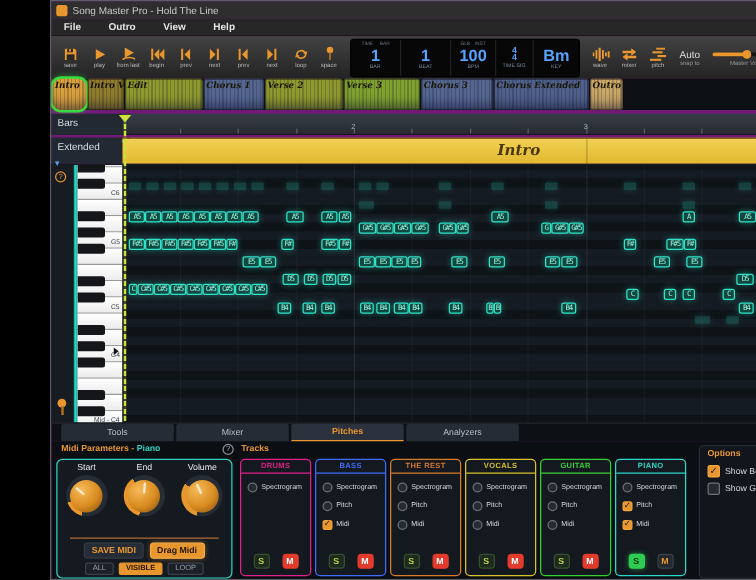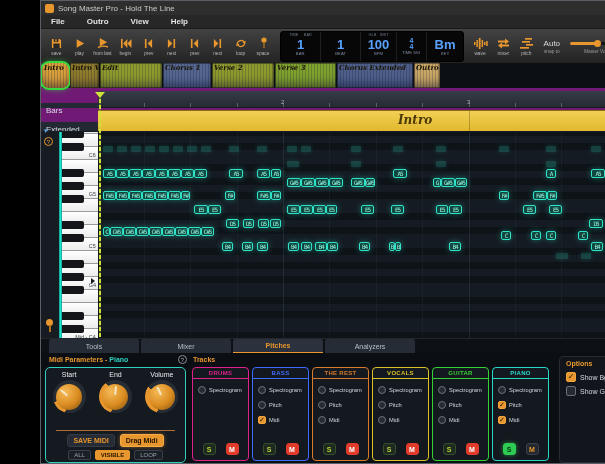--- a/index.html
+++ b/index.html
@@ -38,21 +38,21 @@
   
   .sections-strip{position:absolute;left:1px;top:62px;width:603px;height:25px;display:flex;gap:1px;background:#0c0f13;}
   .section{position:relative;border-radius:2px;overflow:hidden;flex:none;
       box-shadow:inset 0 0 0 1px rgba(0,0,0,.4), inset 0 -9px 8px -4px rgba(10,10,40,.45);}
   .section::after{content:"";position:absolute;inset:0;background:repeating-linear-gradient(90deg,rgba(12,12,45,.22) 0 1px,transparent 1px 3px);}
   .section .slabel{position:absolute;top:0;left:2px;font-family:"DejaVu Serif",serif;font-style:italic;font-weight:bold;font-size:7px;color:#1b1506;white-space:nowrap;z-index:2;}
   .section.selected{box-shadow:0 0 0 2px #36d93f,0 0 7px #36d93f,inset 0 -9px 8px -4px rgba(10,10,40,.45);border-radius:7px;}
   
   .row-bars{position:absolute;left:0;top:90px;width:605px;height:17px;}
   .row-sections{position:absolute;left:0;top:109px;width:605px;height:21px;}
-  .rowlabel{position:absolute;left:0;top:12px;bottom:0;width:63px;background:#232932;border-right:1px solid #0b0e12;color:#d9dee6;font-size:8px;padding:3px 0 0 5px;box-sizing:border-box;}
+  .rowlabel{position:absolute;left:0;top:0;bottom:0;width:63px;background:#232932;border-right:1px solid #0b0e12;color:#d9dee6;font-size:8px;padding:3px 0 0 5px;box-sizing:border-box;}
   .rowlabel .chev{position:absolute;right:2px;top:0;color:#5aa2e8;font-size:7px;}
   .ruler{position:absolute;left:57px;right:0;top:0;bottom:0;background:linear-gradient(#363c46,#262b32);border-bottom:1px solid #15181d;overflow:hidden;}
   .barnum{position:absolute;bottom:2px;font-size:6px;color:#aab4c2;}
   .tick{position:absolute;bottom:0;width:1px;height:4px;background:#59606c;}
   .current-section{position:absolute;left:57px;right:0;top:0;bottom:0;background:linear-gradient(#f2d055,#e2b92e);border-top:1px solid #8a6d10;overflow:hidden;}
   .cursec{position:absolute;left:300px;top:2px;font-family:"DejaVu Serif",serif;font-style:italic;font-weight:bold;font-size:12px;color:#4a3808;}
   .secline{position:absolute;left:371px;top:0;bottom:0;width:1px;background:rgba(90,70,10,.35);}
   
   .pianoroll{position:absolute;left:0;top:130px;width:605px;height:207px;background:#171c22;}
   .leftcol{position:absolute;left:0;top:0;width:18px;bottom:0;background:#171c22;}
@@ -337,20 +337,23 @@
         <span class="slabel">Edit</span>
       </div>
       <div class="section" style="flex: 0 0 48px; background: rgb(85, 103, 143);">
         <span class="slabel">Chorus 1</span>
       </div>
       <div class="section" style="flex: 0 0 62px; background: rgb(143, 154, 46);">
         <span class="slabel">Verse 2</span>
       </div>
       <div class="section" style="flex: 0 0 61px; background: rgb(127, 161, 46);">
         <span class="slabel">Verse 3</span>
+      </div>
+      <div class="section" style="flex: 0 0 57px; background: rgb(85, 103, 143);">
+        <span class="slabel">Chorus 3</span>
       </div>
       <div class="section" style="flex: 0 0 76px; background: rgb(79, 96, 138);">
         <span class="slabel">Chorus Extended</span>
       </div>
       <div class="section" style="flex: 0 0 26px; background: rgb(201, 167, 101);">
         <span class="slabel">Outro</span>
       </div>
     </div>
 
   <div class="row-bars">

